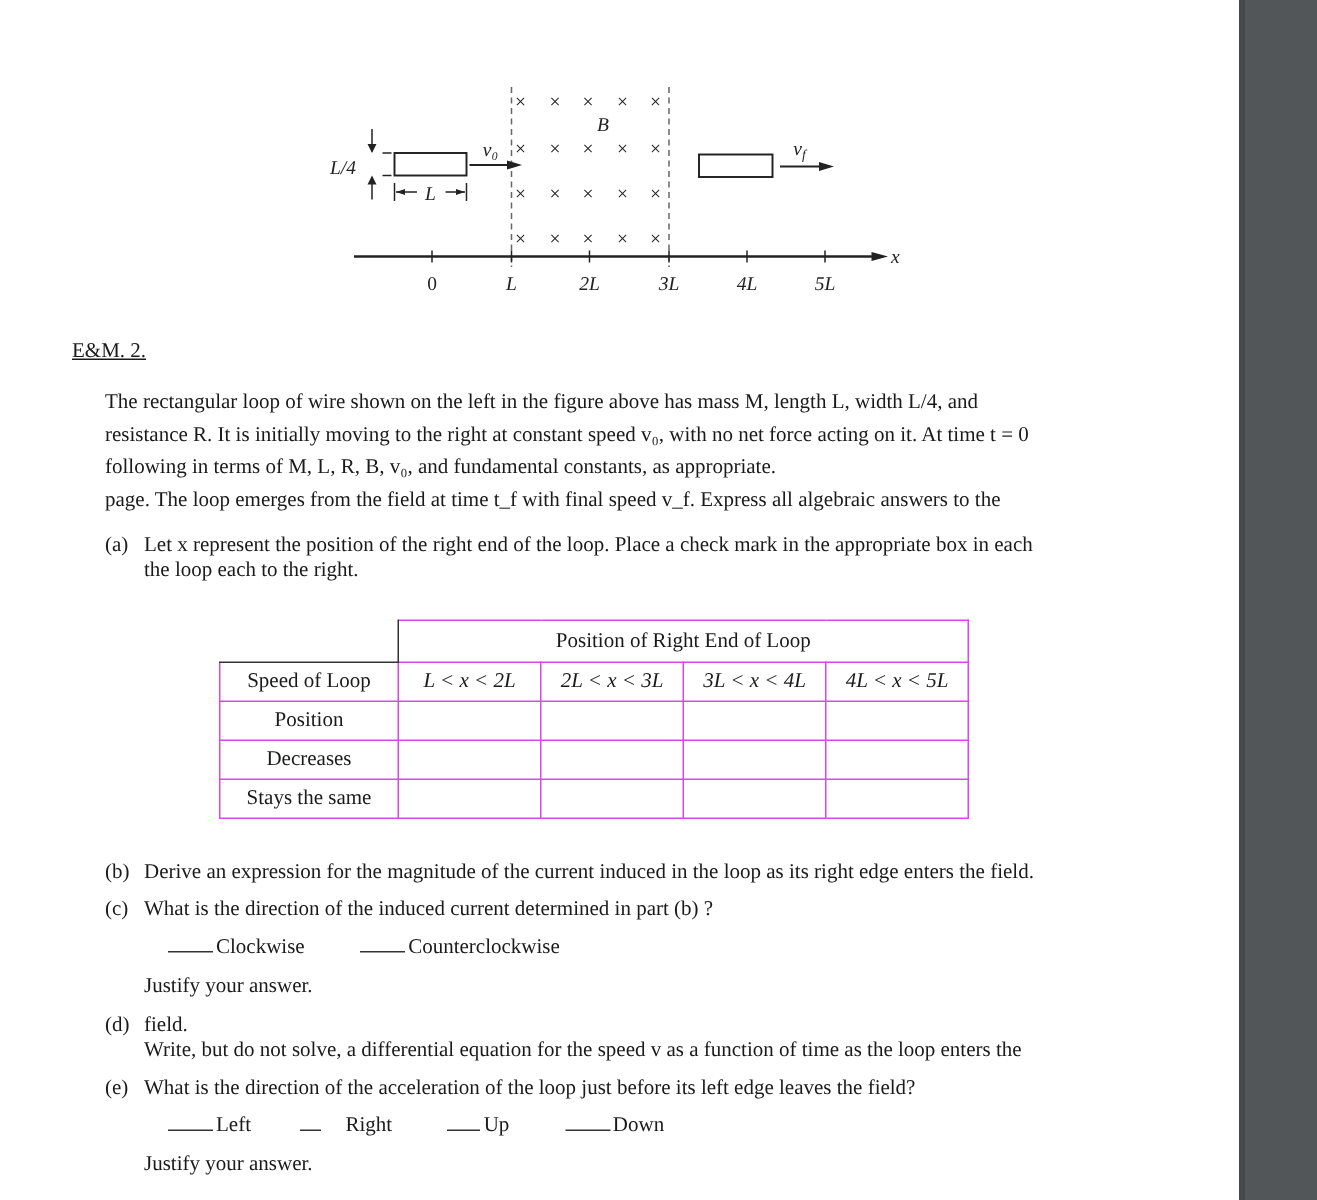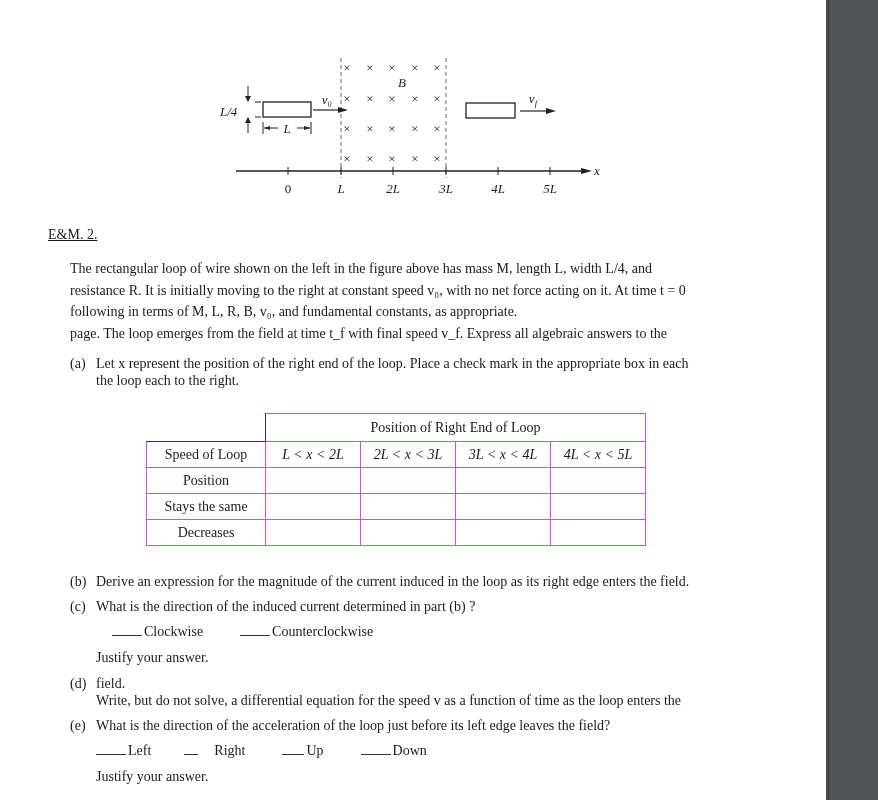--- a/index.html
+++ b/index.html
@@ -159,28 +159,28 @@
       <td class="cx"><em>4L &lt; x &lt; 5L</em></td>
     </tr>
     <tr>
       <td class="c0">Position</td>
       <td class="cx"></td>
       <td class="cx"></td>
       <td class="cx"></td>
       <td class="cx"></td>
     </tr>
     <tr>
+      <td class="c0">Decreases</td>
+      <td class="cx"></td>
+      <td class="cx"></td>
+      <td class="cx"></td>
+      <td class="cx"></td>
+    </tr>
+    <tr>
       <td class="c0">Stays the same</td>
-      <td class="cx"></td>
-      <td class="cx"></td>
-      <td class="cx"></td>
-      <td class="cx"></td>
-    </tr>
-    <tr>
-      <td class="c0">Decreases</td>
       <td class="cx"></td>
       <td class="cx"></td>
       <td class="cx"></td>
       <td class="cx"></td>
     </tr>
   </tbody>
     </table>
 
   <div class="q" style="left:70px; top:573px;">
     <span class="lbl">(b)</span>
@@ -203,21 +203,21 @@
     <span class="body">
       <div>field.</div>
       <div>Write, but do not solve, a differential equation for the speed v as a function of time as the loop enters the</div>
     </span>
   </div>
 
   <div class="q" style="left:70px; top:717px;">
     <span class="lbl">(e)</span>
     <span class="body">What is the direction of the acceleration of the loop just before its left edge leaves the field?</span>
   </div>
-  <div class="t" style="left:96px; top:740px;">
+  <div class="t" style="left:112px; top:740px;">
     <span><span class="blank-line" style="width:30px;"></span><span>Left</span></span>
     <span style="display:inline-block; width:26px;"></span>
     <span><span class="blank-line" style="width:14px;"></span>&nbsp;&nbsp;&nbsp;&nbsp;<span>Right</span></span>
     <span style="display:inline-block; width:30px;"></span>
     <span><span class="blank-line" style="width:22px;"></span><span>Up</span></span>
     <span style="display:inline-block; width:30px;"></span>
     <span><span class="blank-line" style="width:30px;"></span><span>Down</span></span>
   </div>
   <div class="t" style="left:96px; top:766px;">Justify your answer.</div>
 

